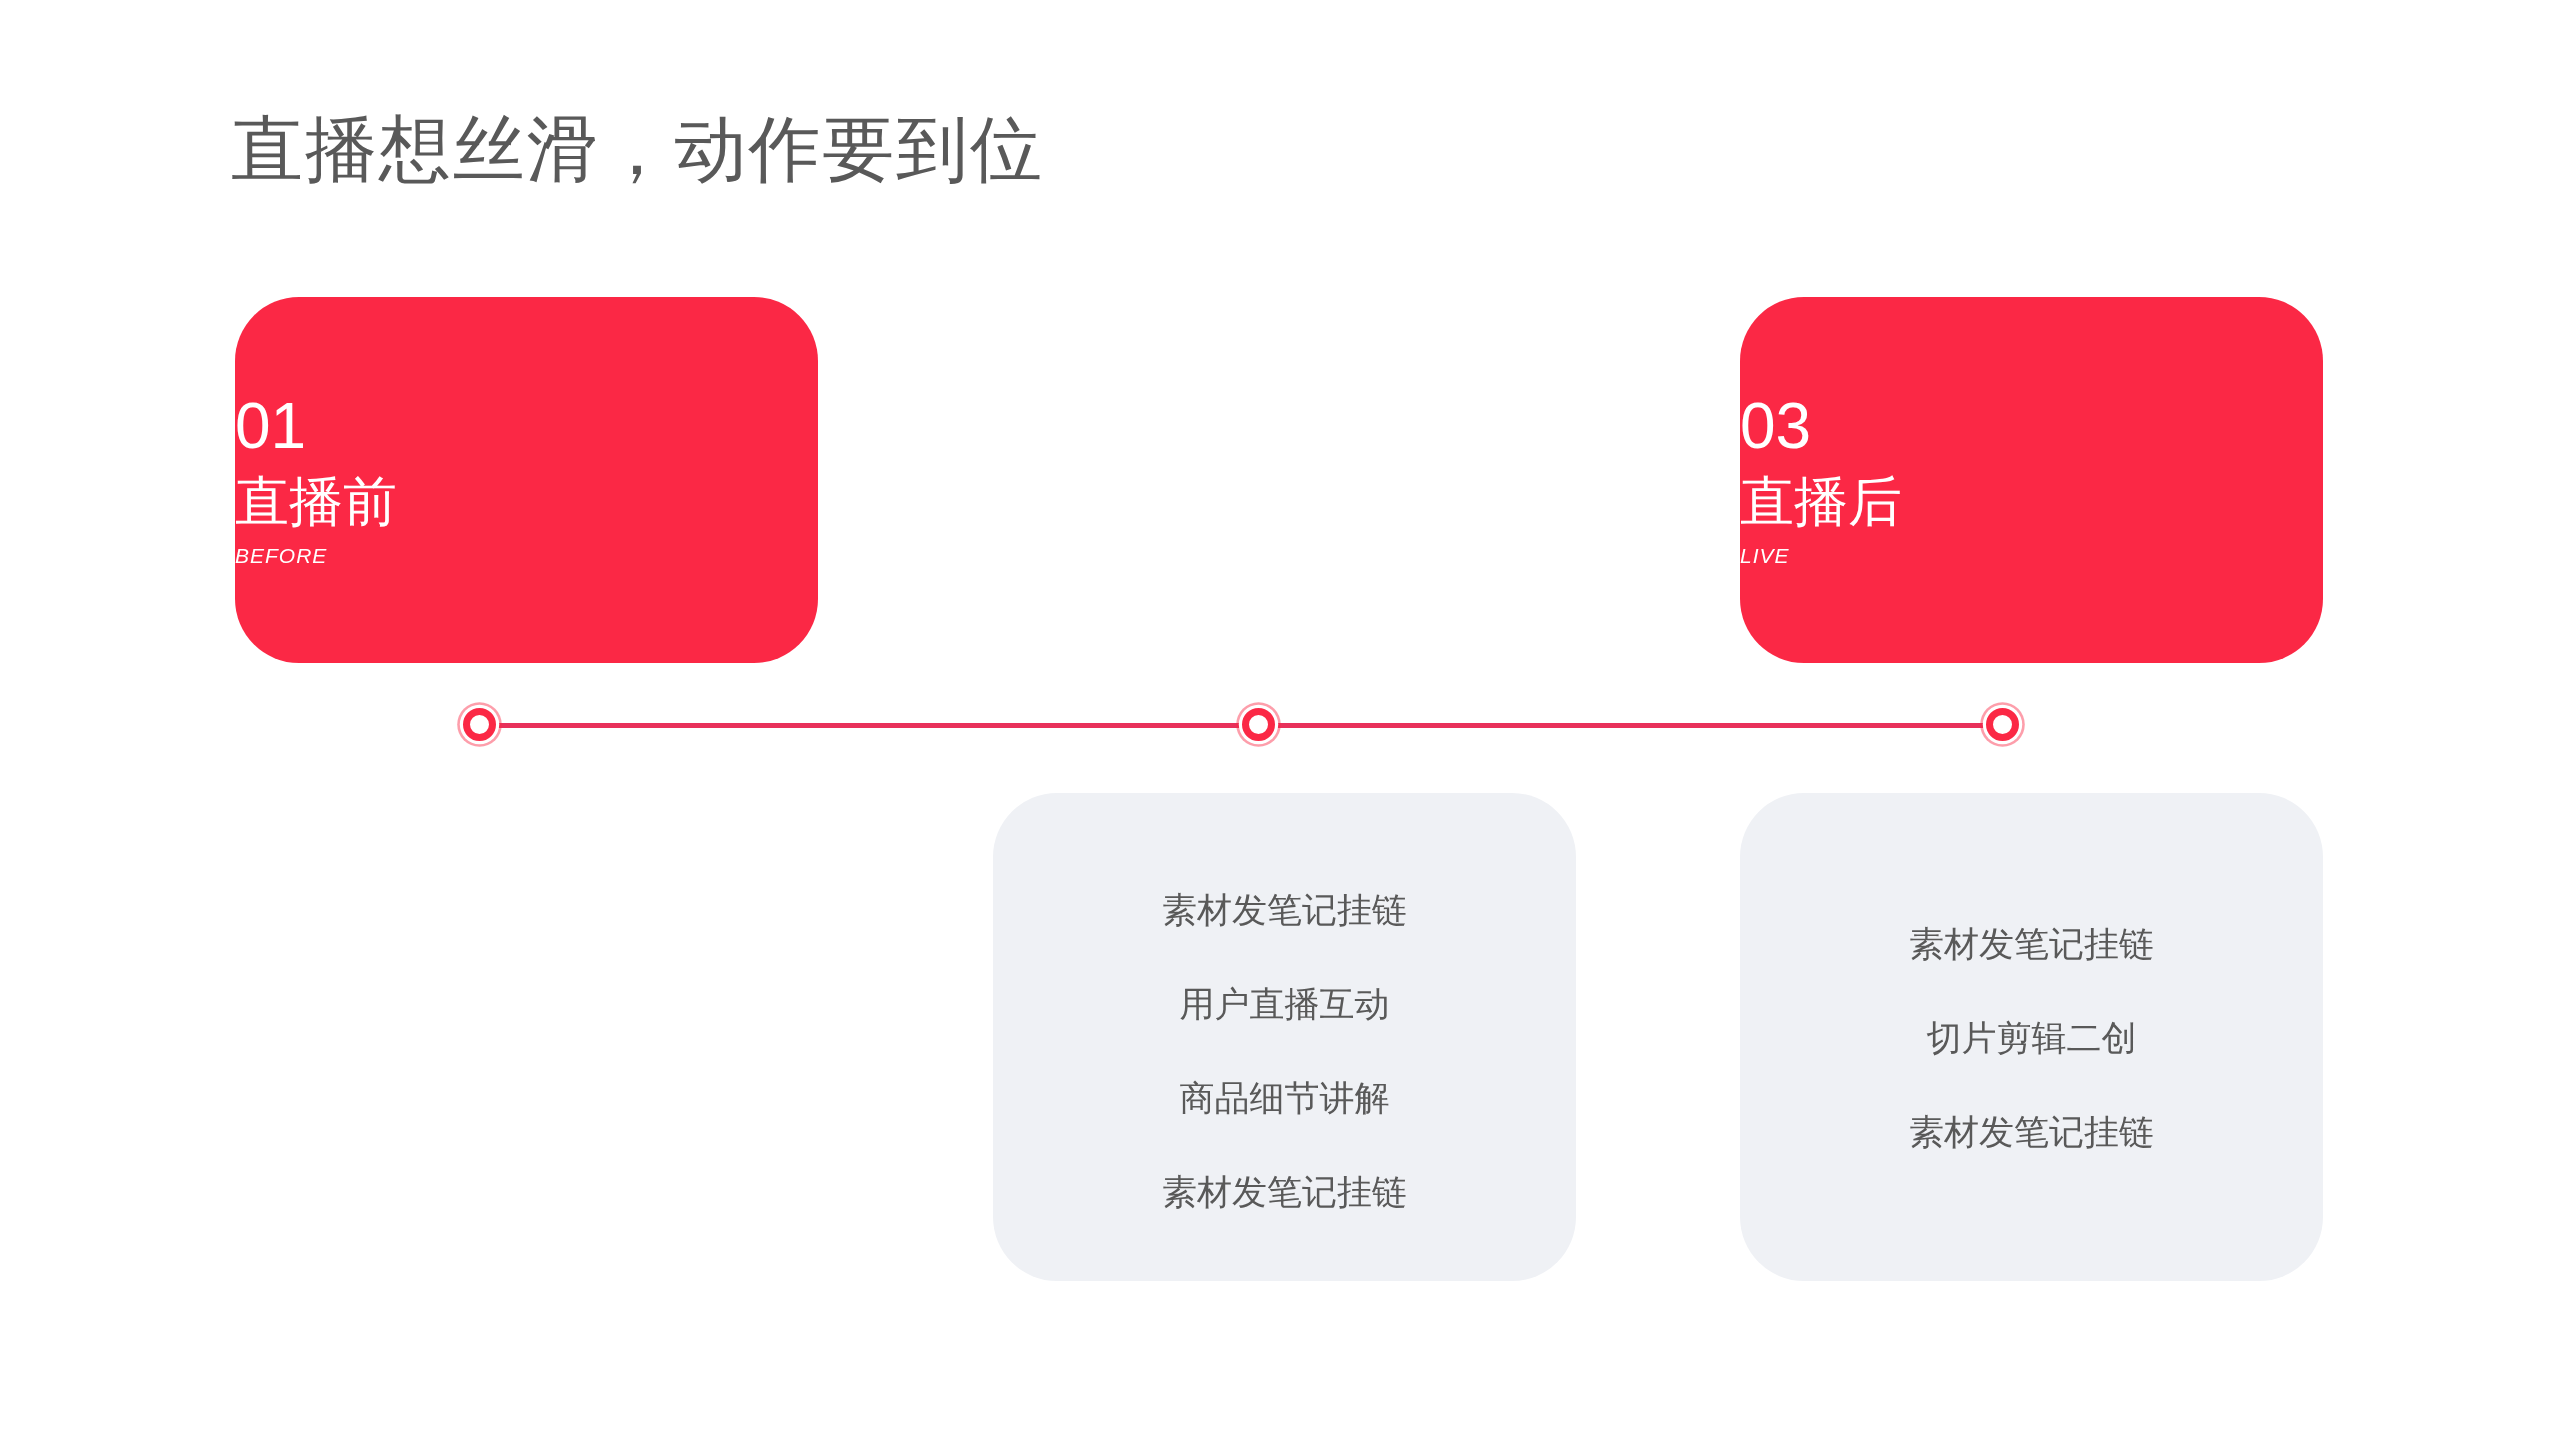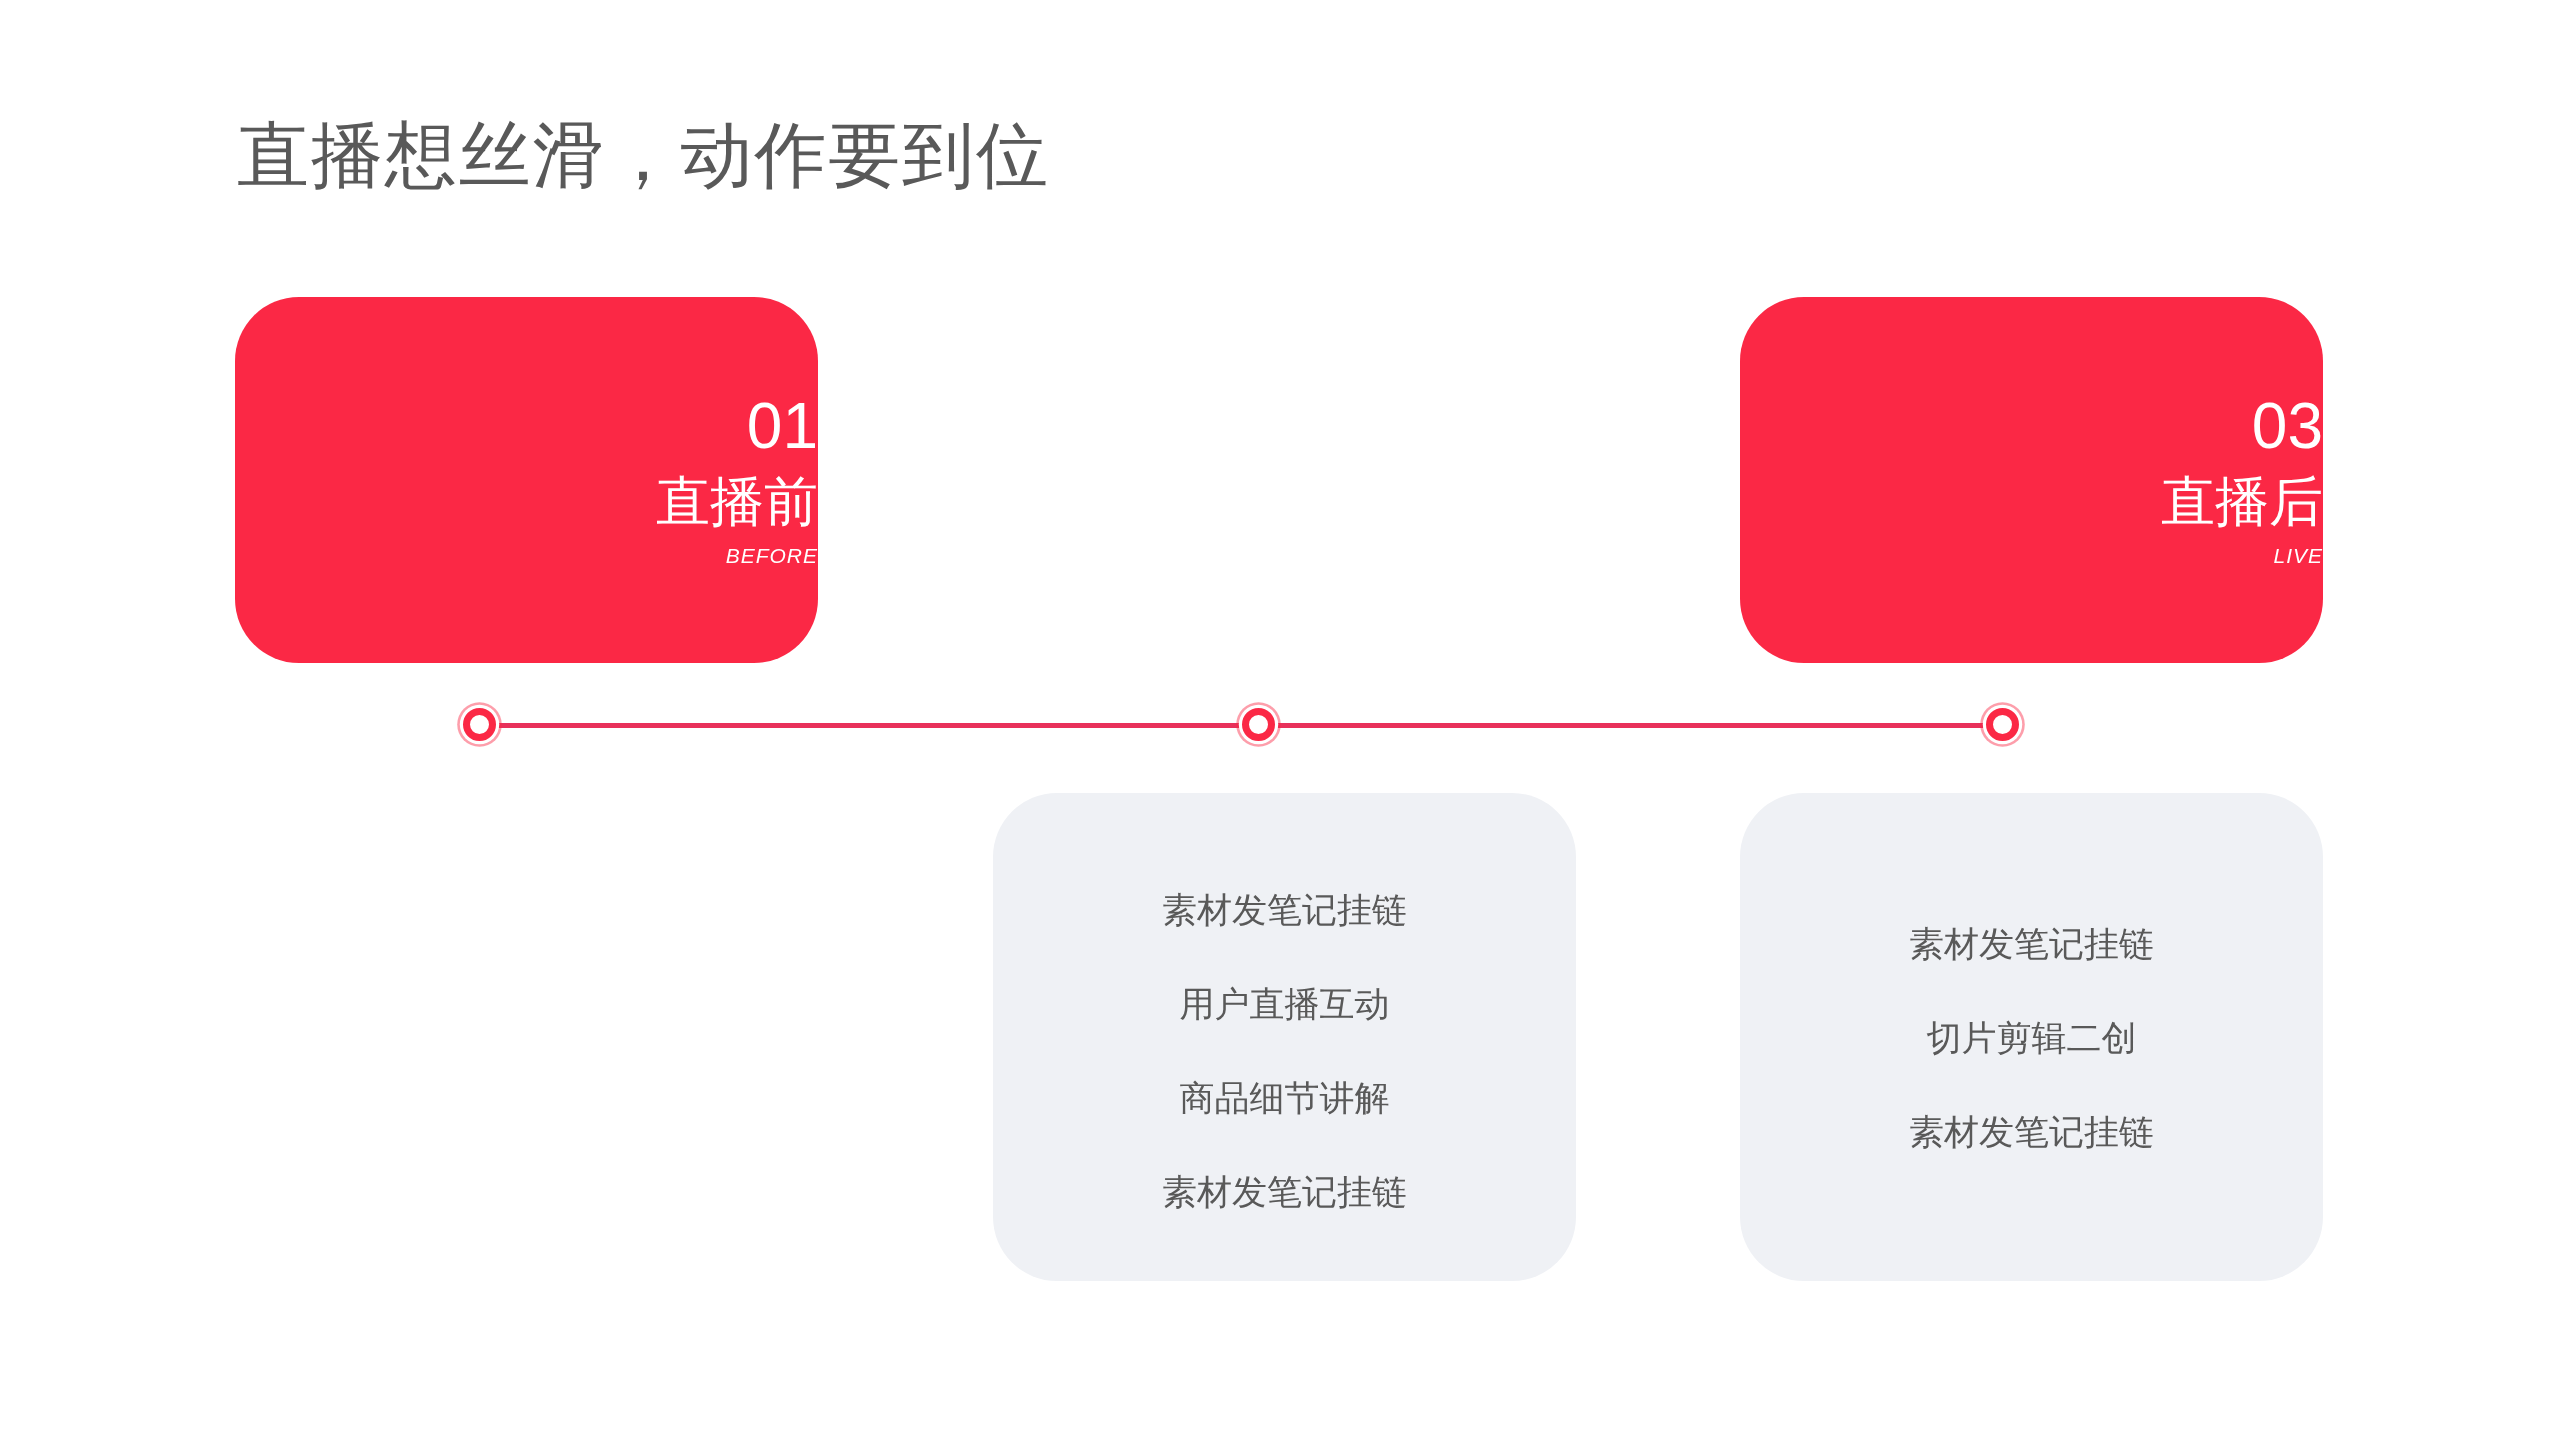--- a/index.html
+++ b/index.html
@@ -14,38 +14,38 @@
     width: 2576px;
     height: 1449px;
     background: var(--page-bg, #ffffff);
     overflow: hidden;
   }
 
   .title {
     position: absolute;
     left: 229px;
     top: 102px;
-    margin: 8px;
+    margin: 2px;
     font-size: 72px;
     font-weight: 500;
     letter-spacing: 1.9px;
     line-height: 1.25;
     color: var(--title-text, #595959);
   }
 
   
   .stage-card {
     position: absolute;
     top: 297px;
     width: 583px;
     height: 366px;
     border-radius: 64px;
     display: flex;
     flex-direction: column;
-    align-items: flex-end;
+    align-items: flex-start;
     justify-content: center;
     color: #ffffff;
     text-align: center;
   }
   .pos-0 { left: 235px; }
   .pos-1 { left: 993px; }
   .pos-2 { left: 1740px; }
 
   .stage-red  { background: var(--stage-red,  #FB2845); }
   .stage-blue { background: var(--stage-blue, #58B3FA); }

